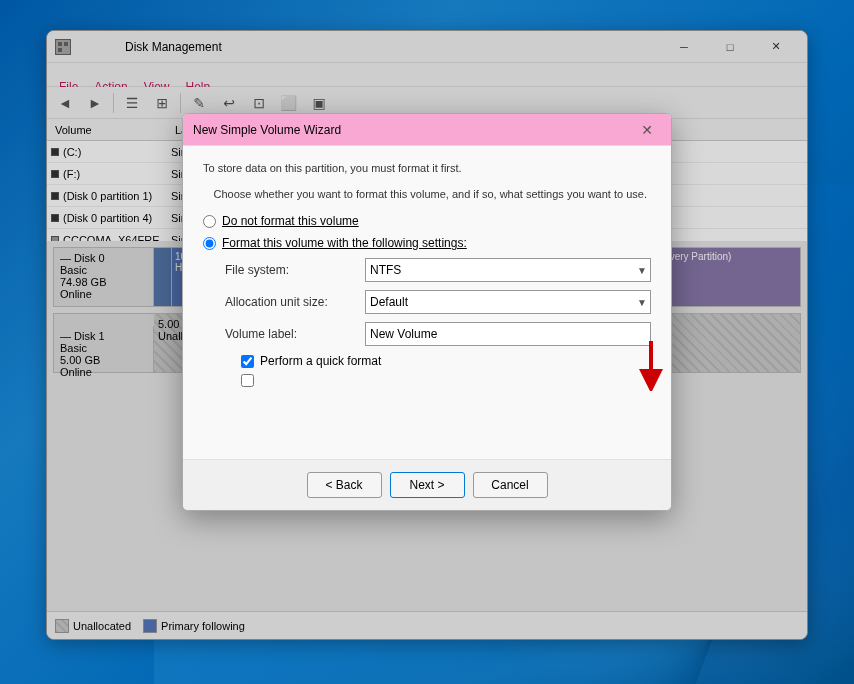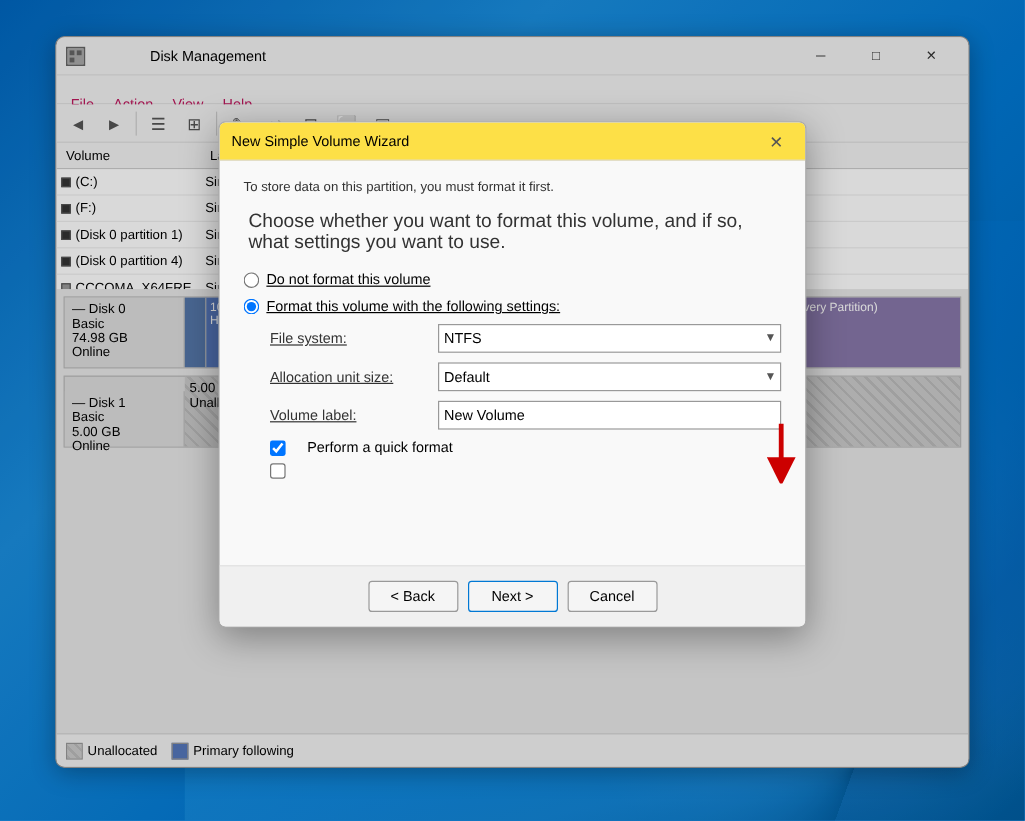--- a/index.html
+++ b/index.html
@@ -242,21 +242,21 @@
       border-radius: 6px;
       box-shadow: 0 8px 30px rgba(0,0,0,0.35);
       display: flex;
       flex-direction: column;
       overflow: hidden;
       position: relative;
       top: -30px;
     }
     .dialog-title-bar {
       height: 32px;
-      background: #fde047;
+      background: #f9a8d4;
       display: flex;
       align-items: center;
       padding: 0 10px;
       border-bottom: 1px solid #ddd;
     }
     .dialog-title-text {
       flex: 1;
       font-size: 12px;
       color: #000;
     }
@@ -278,24 +278,25 @@
       font-size: 13px;
       font-weight: bold;
       margin-bottom: 4px;
     }
     .dialog-section-desc {
       font-size: 11px;
       color: #333;
       margin-bottom: 14px;
     }
     .dialog-instruction {
-      font-size: 16px;
+      font-size: 11px;
       color: #333;
       margin-bottom: 14px;
       padding: 0 4px;
+      text-align: right;
     }
 
     .radio-option {
       display: flex;
       align-items: center;
       gap: 6px;
       margin-bottom: 8px;
       font-size: 12px;
     }
     .radio-option input[type=radio] {
@@ -314,21 +315,20 @@
     }
     .form-row {
       display: flex;
       align-items: center;
       margin-bottom: 8px;
     }
     .form-label {
       width: 140px;
       font-size: 12px;
       color: #333;
-      text-decoration: underline;
     }
     .form-control {
       flex: 1;
       height: 24px;
       font-size: 12px;
       border: 1px solid #999;
       padding: 0 4px;
       background: #fff;
       cursor: pointer;
     }
@@ -360,23 +360,23 @@
       right: 4px; top: 50%;
       transform: translateY(-50%);
       pointer-events: none;
       font-size: 10px;
       color: #555;
     }
 
     .checkbox-row {
       display: flex;
       align-items: center;
-      gap: 18px;
+      gap: 6px;
       margin-bottom: 6px;
-      margin-left: 22px;
+      margin-left: 38px;
       font-size: 12px;
     }
     .checkbox-row input[type=checkbox] {
       margin: 0;
       cursor: pointer;
     }
 
     
     .dialog-footer {
       padding: 12px 20px;

